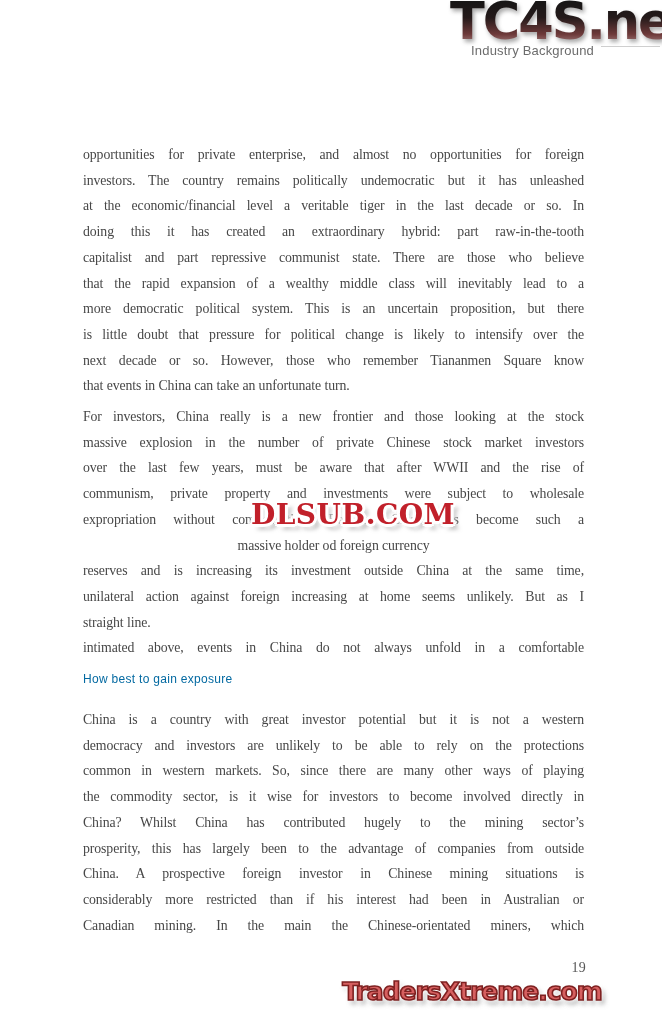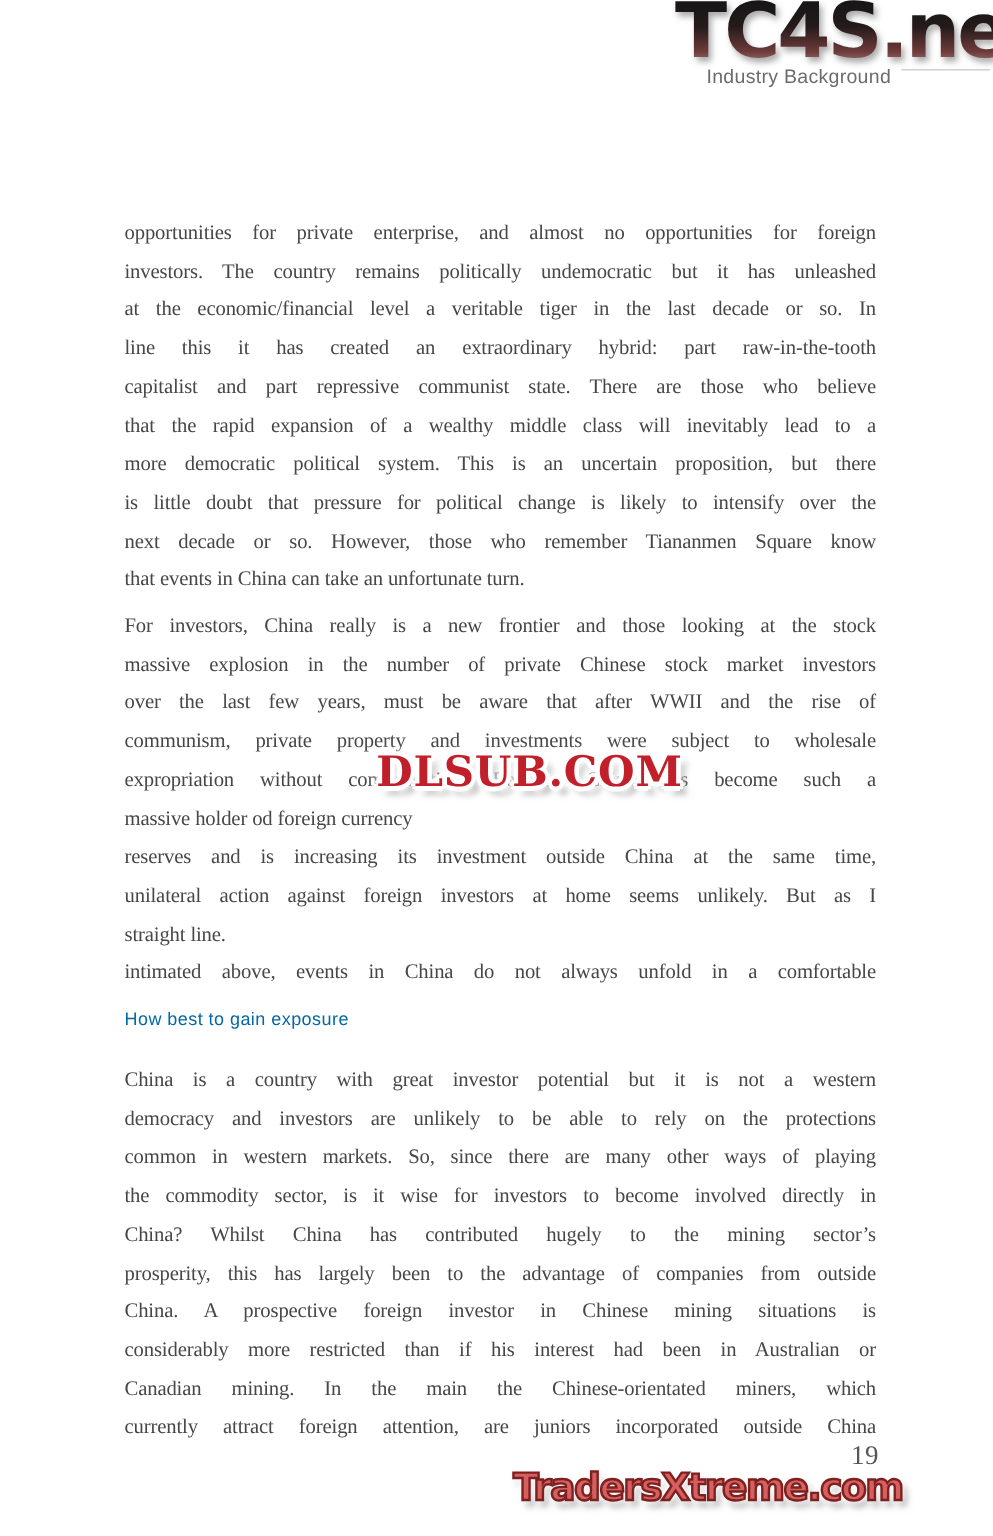--- a/index.html
+++ b/index.html
@@ -36,21 +36,21 @@
   .text-column{
     position:absolute;left:83px;top:96px;width:501px;
     color:#474747;font-size:13.8px;line-height:25.7px;letter-spacing:-0.1px;margin-top:46px;
   }
   .para{margin:0 0 5px 0;}
   .line{
     text-align:justify;text-align-last:justify;
     white-space:nowrap;overflow:visible;
   }
   .line.last{text-align-last:left;}
-  .line.split{display:flex;justify-content:flex-start;}
+  .line.split{display:flex;justify-content:center;}
   .section-heading{
     font-family:"Liberation Sans","DejaVu Sans",sans-serif;
     font-size:12px;font-weight:400;color:#0369a1;letter-spacing:.3px;
     margin:4px 0 15px 0;line-height:26px;
   }
 
   
   .watermark{
     position:absolute;left:185px;top:490px;width:336px;height:48px;
     display:flex;align-items:center;justify-content:center;
@@ -60,21 +60,21 @@
     text-shadow:
       -2px -2px 0 #fff, 2px -2px 0 #fff, -2px 2px 0 #fff, 2px 2px 0 #fff,
       -3px 0 0 #fff, 3px 0 0 #fff, 0 -3px 0 #fff, 0 3px 0 #fff,
       0 0 7px #fff, 0 0 7px #fff, 0 0 10px #fff,
       5px 5px 4px rgba(120,120,120,.65);
   }
 
   
   .page-number{
     position:absolute;top:960px;right:76px;
-    font-size:18px;color:#565656;letter-spacing:.3px;
+    font-size:14px;color:#565656;letter-spacing:.3px;
   }
   .footer-logo{
     position:absolute;left:286px;top:969px;width:372px;height:44px;
     display:flex;align-items:center;justify-content:center;
     font-family:"DejaVu Sans","Liberation Sans",sans-serif;
     font-weight:800;font-size:25px;letter-spacing:-1px;white-space:nowrap;
     color:#d66060;
     -webkit-text-stroke:1.6px #7e2020;
     text-shadow:
       0 0 5px #fff,0 0 5px #fff,0 0 8px #fff,
@@ -92,55 +92,54 @@
       <span class="subtitle">Industry Background</span>
       <span class="header-rule"></span>
     </div>
   </div>
 
   <div class="text-column">
       <div class="para">
         <div class="line">opportunities for private enterprise, and almost no opportunities for foreign</div>
         <div class="line">investors. The country remains politically undemocratic but it has unleashed</div>
         <div class="line">at the economic/financial level a veritable tiger in the last decade or so. In</div>
-        <div class="line">line this it has created an extraordinary hybrid: part raw-in-the-tooth</div>
+        <div class="line">doing this it has created an extraordinary hybrid: part raw-in-the-tooth</div>
         <div class="line">capitalist and part repressive communist state. There are those who believe</div>
         <div class="line">that the rapid expansion of a wealthy middle class will inevitably lead to a</div>
         <div class="line">more democratic political system. This is an uncertain proposition, but there</div>
         <div class="line">is little doubt that pressure for political change is likely to intensify over the</div>
         <div class="line">next decade or so. However, those who remember Tiananmen Square know</div>
         <div class="line last">that events in China can take an unfortunate turn.</div>
       </div>
       <div class="para">
         <div class="line">For investors, China really is a new frontier and those looking at the stock</div>
         <div class="line">massive explosion in the number of private Chinese stock market investors</div>
         <div class="line">over the last few years, must be aware that after WWII and the rise of</div>
         <div class="line">communism, private property and investments were subject to wholesale</div>
         <div class="line">expropriation without compensation. Because China has become such a</div>
         <div class="line split">
           <span>massive holder o</span>
           <span>d foreign currency</span>
         </div>
         <div class="line">reserves and is increasing its investment outside China at the same time,</div>
-        <div class="line">unilateral action against foreign investors at home seems unlikely. But as I</div>
+        <div class="line">unilateral action against foreign increasing at home seems unlikely. But as I</div>
         <div class="line last">straight line.</div>
         <div class="line">intimated above, events in China do not always unfold in a comfortable</div>
       </div>
       <div class="section-heading">How best to gain exposure</div>
       <div class="para">
         <div class="line">China is a country with great investor potential but it is not a western</div>
         <div class="line">democracy and investors are unlikely to be able to rely on the protections</div>
         <div class="line">common in western markets. So, since there are many other ways of playing</div>
         <div class="line">the commodity sector, is it wise for investors to become involved directly in</div>
         <div class="line">China? Whilst China has contributed hugely to the mining sector’s</div>
         <div class="line">prosperity, this has largely been to the advantage of companies from outside</div>
         <div class="line">China. A prospective foreign investor in Chinese mining situations is</div>
         <div class="line">considerably more restricted than if his interest had been in Australian or</div>
         <div class="line">Canadian mining. In the main the Chinese-orientated miners, which</div>
-        <div class="line">currently attract foreign attention, are juniors incorporated outside China</div>
       </div>
     </div>
 
   <div class="watermark">DLSUB.COM</div>
 
   <div class="page-number">19</div>
 
   <div class="footer-logo">TradersXtreme.com</div>
 
 </div>

